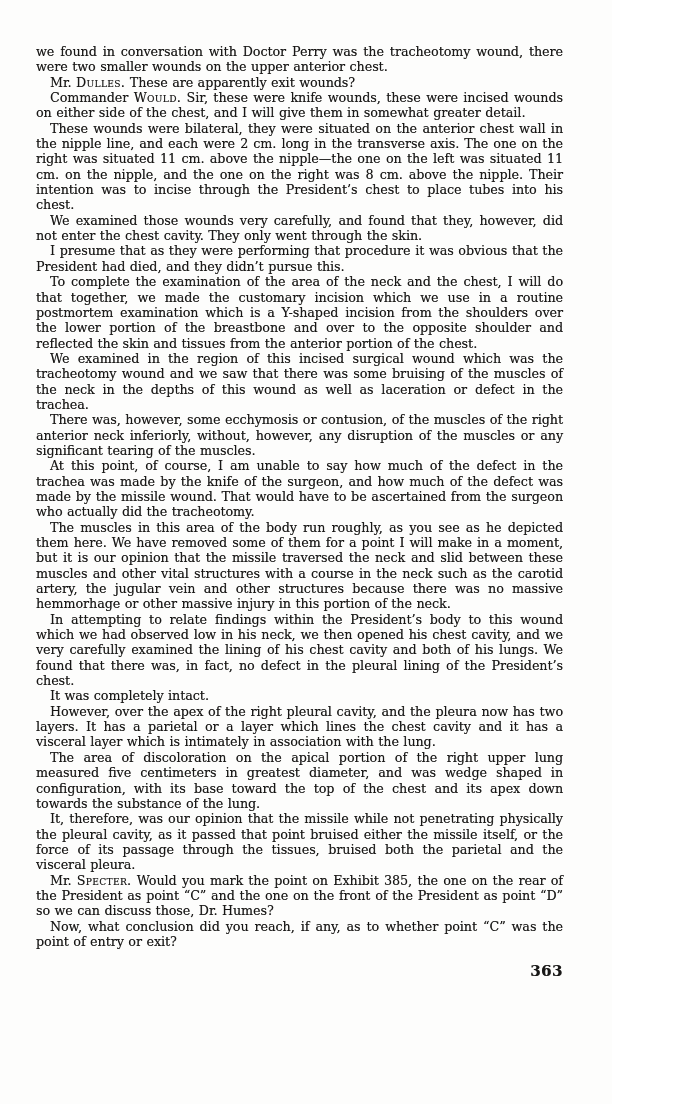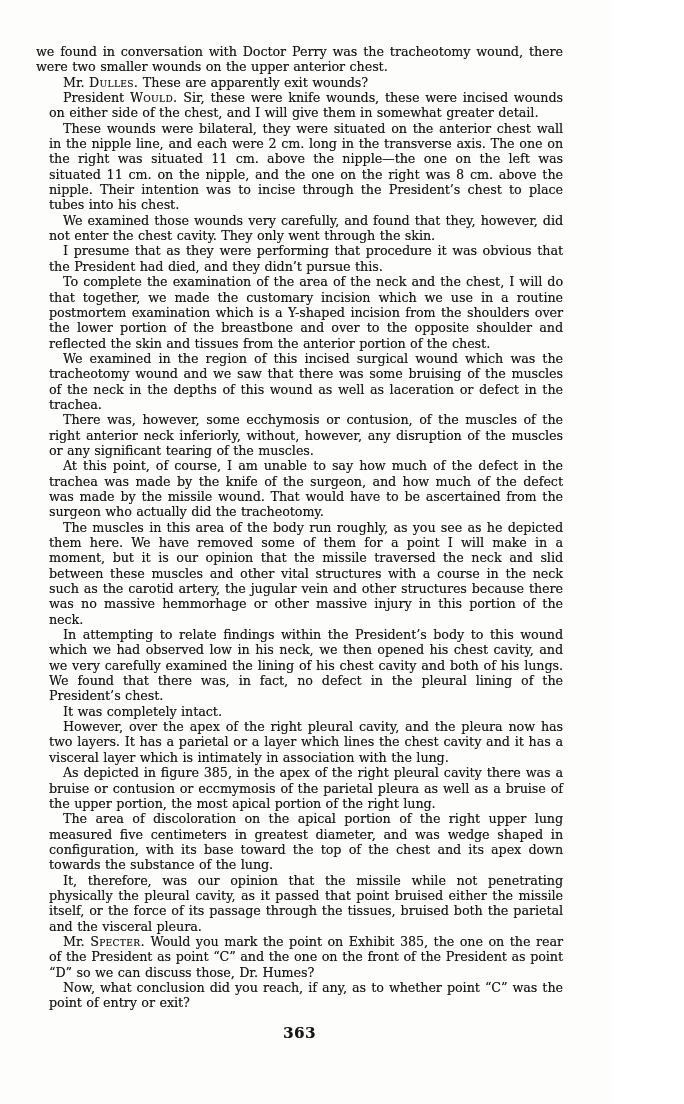--- a/index.html
+++ b/index.html
@@ -26,55 +26,53 @@
     margin: 0;
     padding: 0;
     text-align: justify;
     font-size: 12.6px;
     line-height: 15.35px;
     text-shadow: 0.25px 0.25px 0 rgba(24,23,22,0.55);
     word-spacing: 0.5px;
   }
   .para.indent {
     text-indent: 14px;
-    margin-left: 13px;
   }
   .speaker-name {
     font-variant: small-caps;
     letter-spacing: 0.4px;
   }
   .page-number {
     margin-top: 13px;
-    text-align: center;
+    text-align: right;
     font-size: 15px;
     font-weight: bold;
     letter-spacing: 0.5px;
     text-shadow: 0.3px 0.3px 0 rgba(24,23,22,0.6);
   }
 </style>
 </head>
 <body>
 
 <div class="page">
   <div class="text-block" id="text-block">
 
     <p class="para"><span>we found in conversation with Doctor Perry was the tracheotomy wound, there were two smaller wounds on the upper anterior chest.</span></p>
       <p class="para indent"><span class="speaker-prefix">Mr. </span><span class="speaker-name">Dulles.</span> <span>These are apparently exit wounds?</span></p>
-      <p class="para indent"><span class="speaker-prefix">President </span><span class="speaker-name">Would.</span> <span>Sir, these were knife wounds, these were incised wounds on either side of the chest, and I will give them in somewhat greater detail.</span></p>
+      <p class="para indent"><span class="speaker-prefix">Commander </span><span class="speaker-name">Would.</span> <span>Sir, these were knife wounds, these were incised wounds on either side of the chest, and I will give them in somewhat greater detail.</span></p>
       <p class="para indent"><span>These wounds were bilateral, they were situated on the anterior chest wall in the nipple line, and each were 2 cm. long in the transverse axis. The one on the right was situated 11 cm. above the nipple—the one on the left was situated 11 cm. on the nipple, and the one on the right was 8 cm. above the nipple. Their intention was to incise through the President’s chest to place tubes into his chest.</span></p>
       <p class="para indent"><span>We examined those wounds very carefully, and found that they, however, did not enter the chest cavity. They only went through the skin.</span></p>
       <p class="para indent"><span>I presume that as they were performing that procedure it was obvious that the President had died, and they didn’t pursue this.</span></p>
       <p class="para indent"><span>To complete the examination of the area of the neck and the chest, I will do that together, we made the customary incision which we use in a routine postmortem examination which is a Y-shaped incision from the shoulders over the lower portion of the breastbone and over to the opposite shoulder and reflected the skin and tissues from the anterior portion of the chest.</span></p>
       <p class="para indent"><span>We examined in the region of this incised surgical wound which was the tracheotomy wound and we saw that there was some bruising of the muscles of the neck in the depths of this wound as well as laceration or defect in the trachea.</span></p>
       <p class="para indent"><span>There was, however, some ecchymosis or contusion, of the muscles of the right anterior neck inferiorly, without, however, any disruption of the muscles or any significant tearing of the muscles.</span></p>
       <p class="para indent"><span>At this point, of course, I am unable to say how much of the defect in the trachea was made by the knife of the surgeon, and how much of the defect was made by the missile wound. That would have to be ascertained from the surgeon who actually did the tracheotomy.</span></p>
       <p class="para indent"><span>The muscles in this area of the body run roughly, as you see as he depicted them here. We have removed some of them for a point I will make in a moment, but it is our opinion that the missile traversed the neck and slid between these muscles and other vital structures with a course in the neck such as the carotid artery, the jugular vein and other structures because there was no massive hemmorhage or other massive injury in this portion of the neck.</span></p>
       <p class="para indent"><span>In attempting to relate findings within the President’s body to this wound which we had observed low in his neck, we then opened his chest cavity, and we very carefully examined the lining of his chest cavity and both of his lungs. We found that there was, in fact, no defect in the pleural lining of the President’s chest.</span></p>
       <p class="para indent"><span>It was completely intact.</span></p>
       <p class="para indent"><span>However, over the apex of the right pleural cavity, and the pleura now has two layers. It has a parietal or a layer which lines the chest cavity and it has a visceral layer which is intimately in association with the lung.</span></p>
-      <p class="para indent"><span>As depicted in figure 385, in the apex of the right pleural cavity there was a bruise or contusion or eccmymosis of the parietal pleura as well as a bruise of the upper portion, the most apical portion of the right lung.</span></p>
       <p class="para indent"><span>The area of discoloration on the apical portion of the right upper lung measured five centimeters in greatest diameter, and was wedge shaped in configuration, with its base toward the top of the chest and its apex down towards the substance of the lung.</span></p>
       <p class="para indent"><span>It, therefore, was our opinion that the missile while not penetrating physically the pleural cavity, as it passed that point bruised either the missile itself, or the force of its passage through the tissues, bruised both the parietal and the visceral pleura.</span></p>
       <p class="para indent"><span class="speaker-prefix">Mr. </span><span class="speaker-name">Specter.</span> <span>Would you mark the point on Exhibit 385, the one on the rear of the President as point “C” and the one on the front of the President as point “D” so we can discuss those, Dr. Humes?</span></p>
       <p class="para indent"><span>Now, what conclusion did you reach, if any, as to whether point “C” was the point of entry or exit?</span></p>
       <div class="page-number" id="page-number">363</div>
   </div>
 </div>
 
 </body></html>

